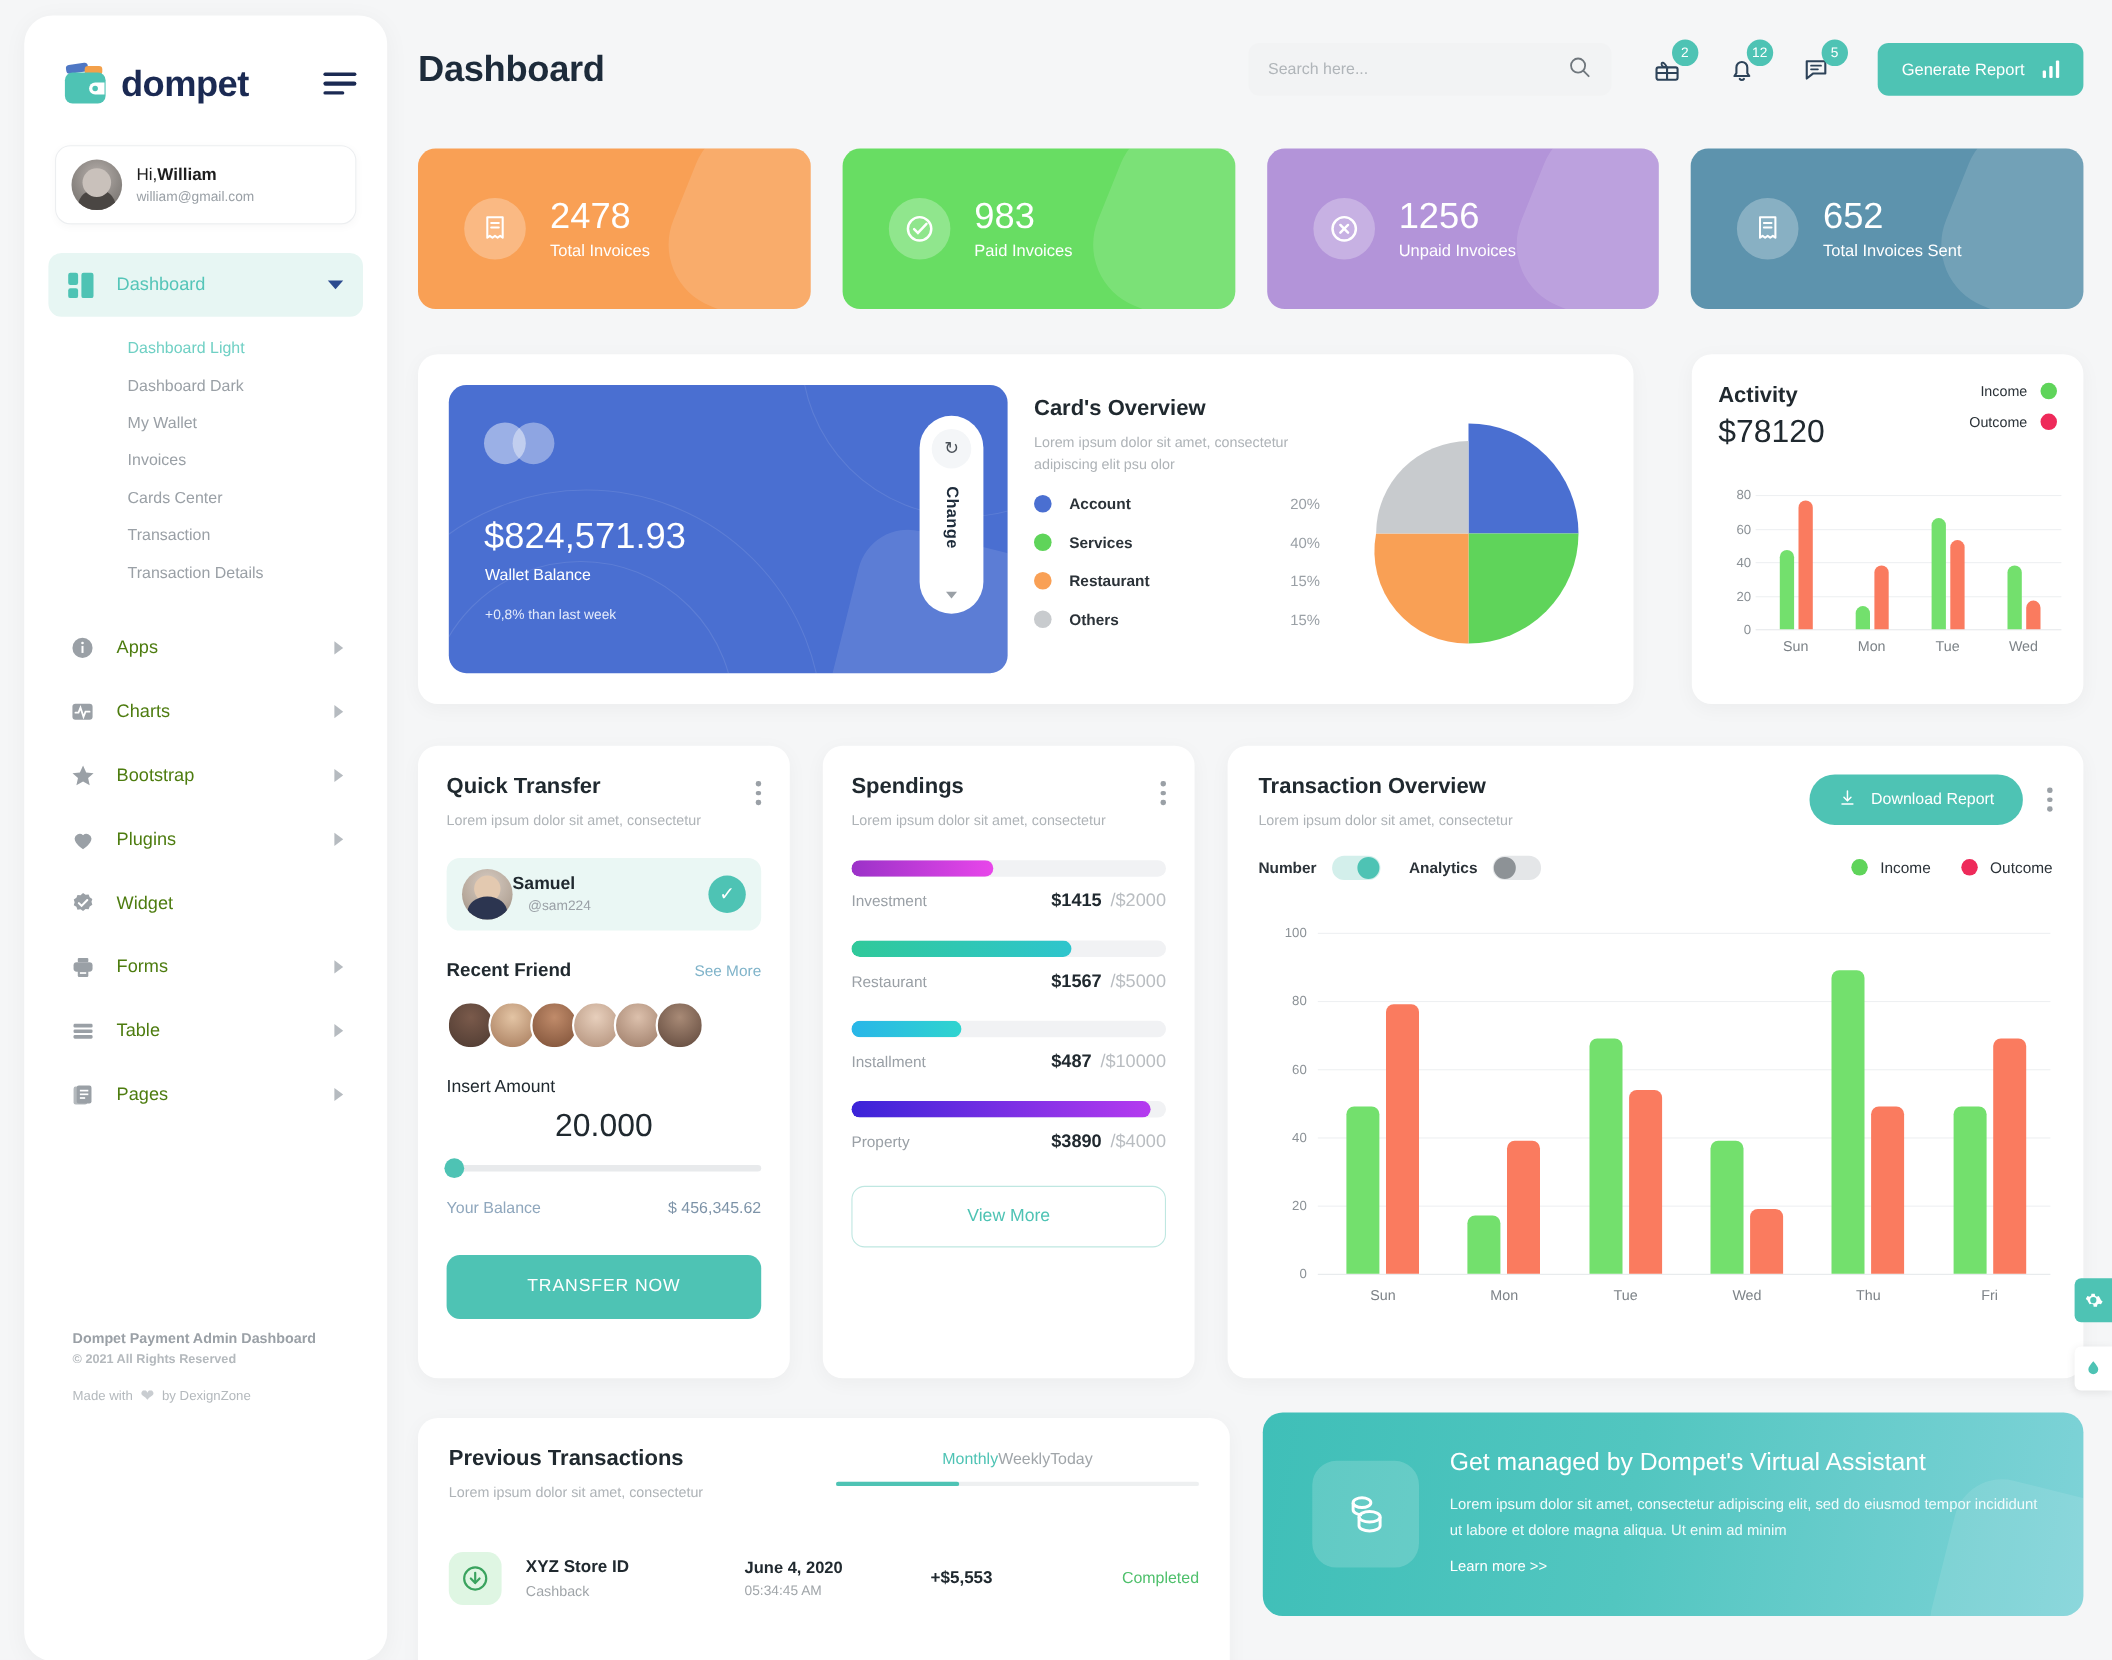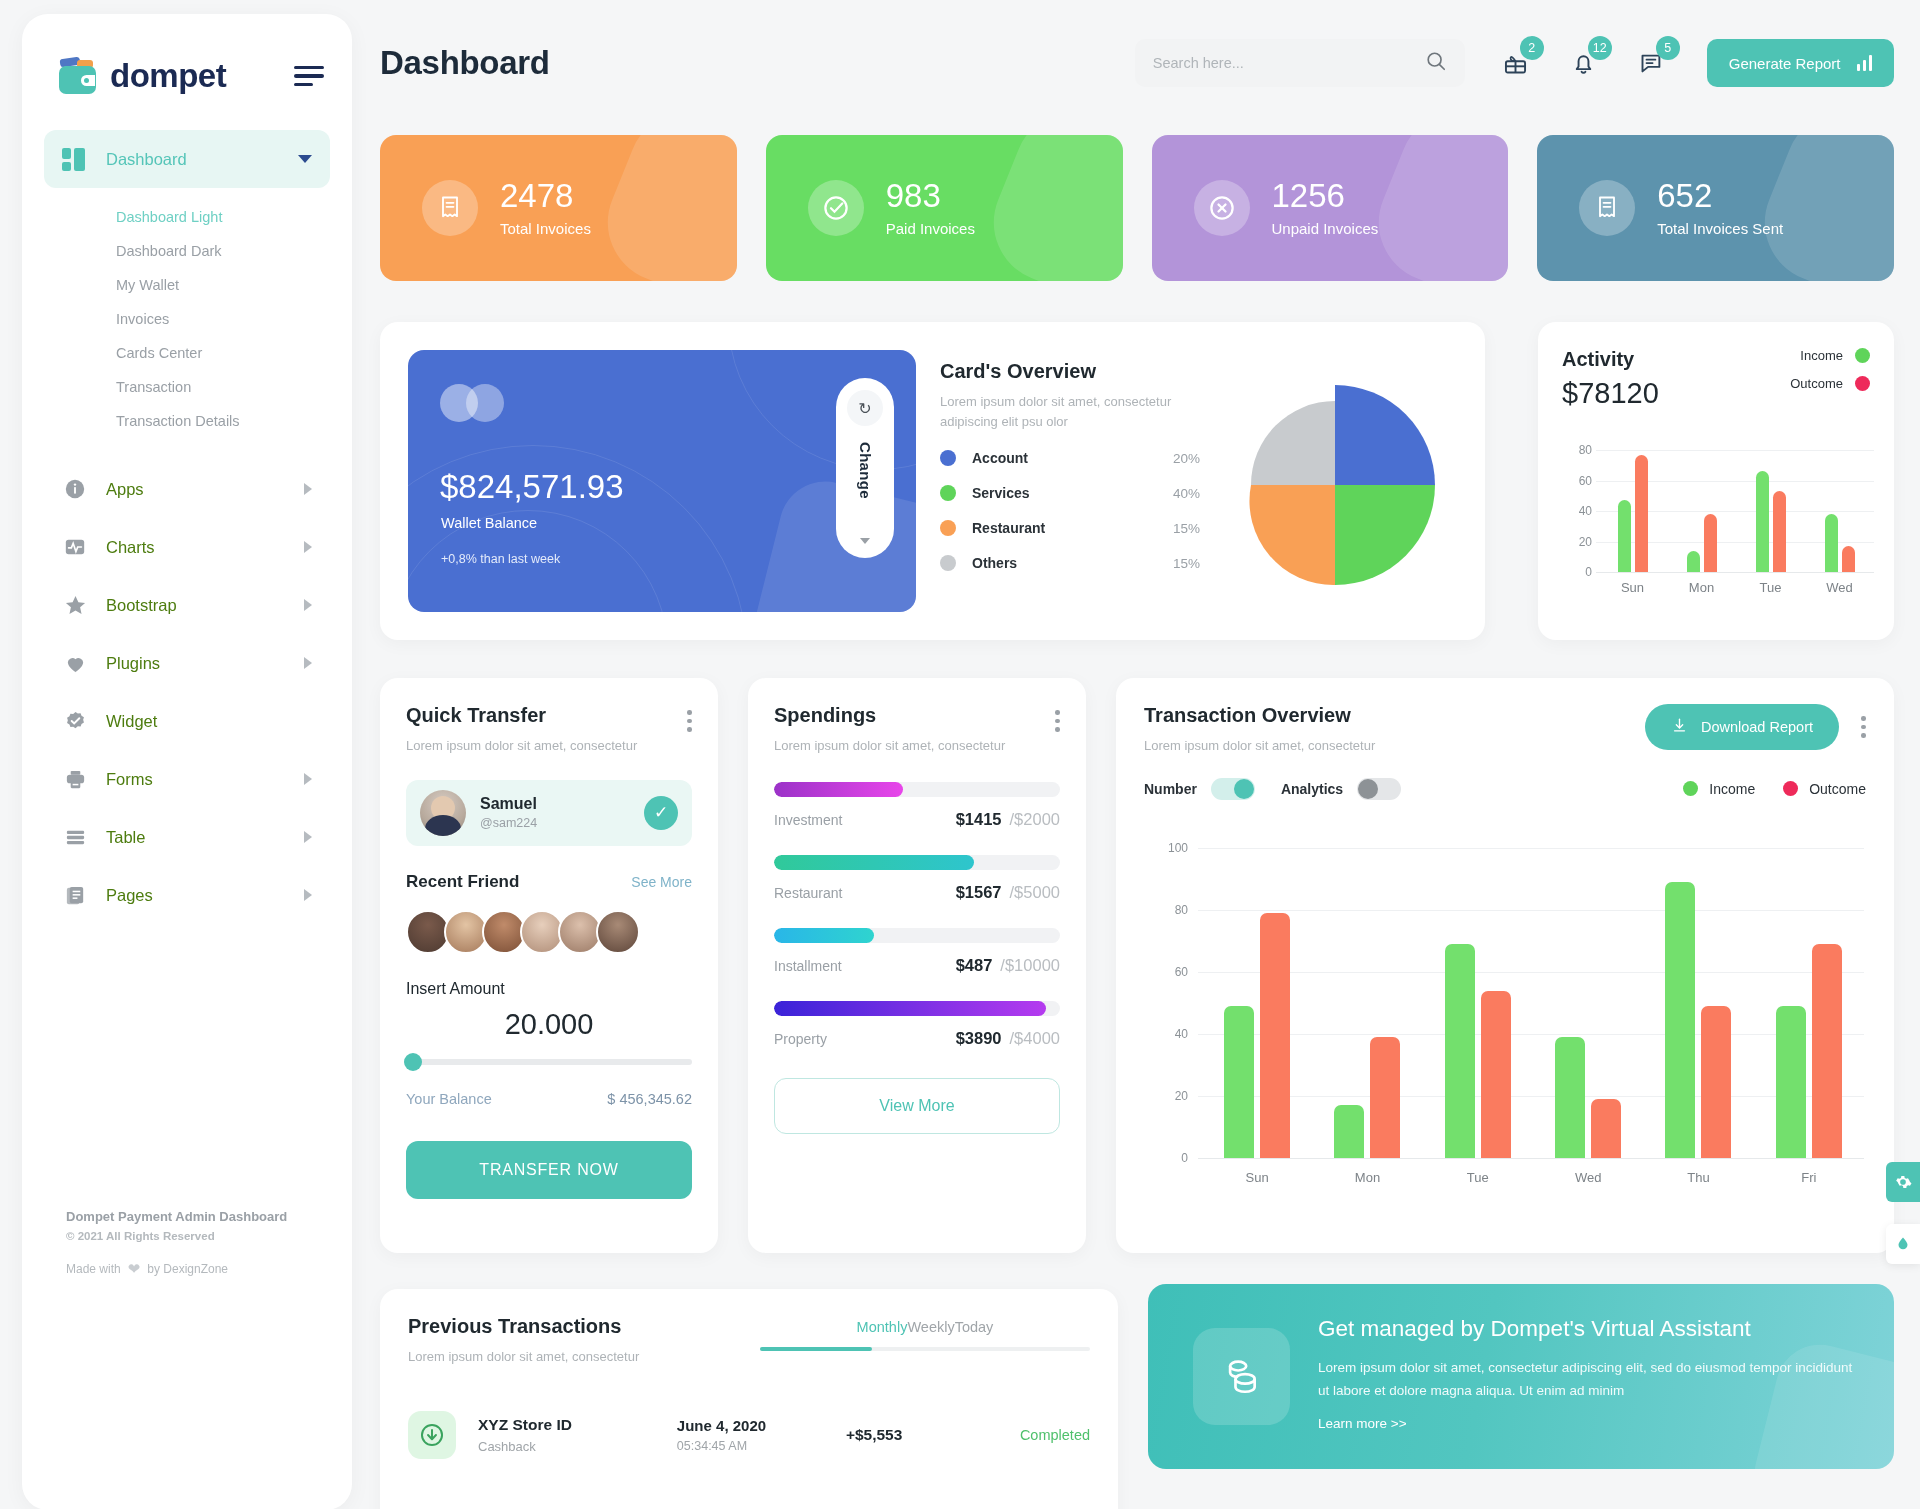--- a/index.html
+++ b/index.html
@@ -201,21 +201,21 @@
   
   #quick { left:380px; top:678px; width:338px; height:575px; padding: 26px 26px; }
   .friend-row {
     margin-top: 24px; height: 66px; background:#eaf7f4; border-radius:12px;
     display:flex; align-items:center; padding: 0 14px;
   }
   .f-av { width:46px;height:46px;border-radius:50%; flex:0 0 auto; overflow:hidden; position:relative;
     background: radial-gradient(circle at 50% 30%, #d7ccc3 0%, #b7a99c 60%, #8a7f75 100%); }
   .f-av::before { content:''; position:absolute; left:50%; top:14%; transform:translateX(-50%); width:24px;height:24px;border-radius:50%; background:#e3c9b0; }
   .f-av::after { content:''; position:absolute; left:50%; top:56%; transform:translateX(-50%); width:36px;height:28px;border-radius:50% 50% 24% 24%; background:#2c3550; }
-  .f-name { font-size:16px; font-weight:bold; color:#20292f; margin-left:14px; }
+  .f-name { font-size:16px; font-weight:bold; color:#20292f; margin-left:0; }
   .f-tag { font-size:12.5px; color:#9aa0a6; margin-top:3px; }
   .check-circle { margin-left:auto; width:34px;height:34px;border-radius:50%;background:#4ec3b4;display:flex;align-items:center;justify-content:center;color:#fff;font-size:17px; }
 
   .rf-head { display:flex; align-items:baseline; margin-top:26px; }
   .rf-title { font-size:17px; font-weight:bold; color:#20292f; }
   .rf-more { margin-left:auto; font-size:14px; color:#7fb3c9; cursor:pointer; }
   .rf-avs { display:flex; margin-top:18px; }
   .rf-avs s { width:44px;height:44px;border-radius:50%; display:block; margin-right:-6px; border:2px solid #fff; }
 
   .ia-title { font-size:16px; color:#20292f; margin-top:26px; }
@@ -318,20 +318,27 @@
         <div class="wdot"></div>
     </div>
     <div class="brand-text">dompet</div>
     <div class="hamburger">
         <i></i>
         <i></i>
         <i></i>
       </div>
   </div>
 
+  <div class="user-card">
+    <div class="avatar-img"></div>
+    <div class="user-meta">
+      <div class="user-hi"><span>Hi,</span><b>William</b></div>
+      <div class="user-mail">william@gmail.com</div>
+    </div>
+  </div>
 
   <div class="nav">
     <div class="nav-main active">
       <div class="ico">
         <div class="dash-ico">
             <s></s>
             <s></s>
             <s></s>
           </div>
       </div>

